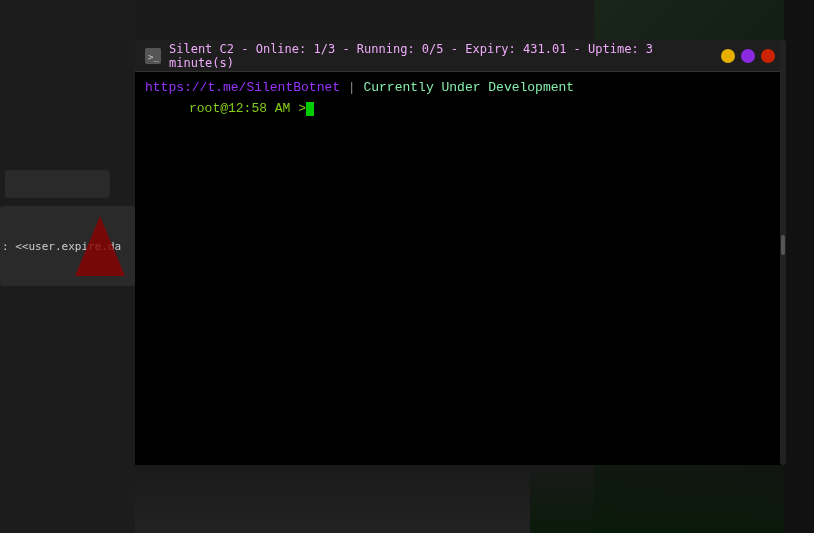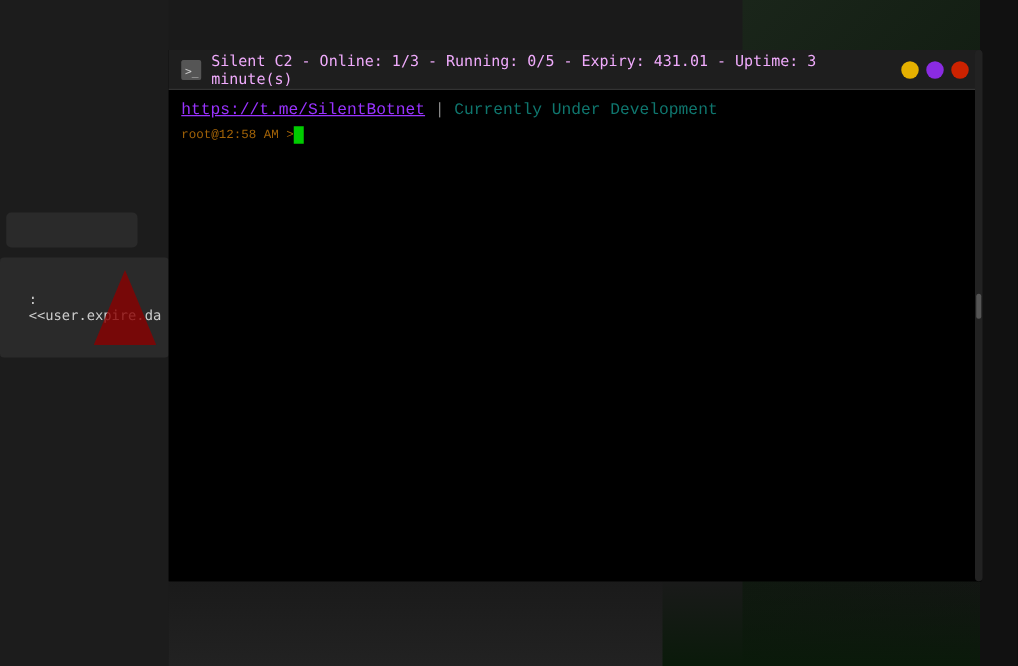--- a/index.html
+++ b/index.html
@@ -68,21 +68,21 @@
       background: #2a2a2a;
       width: 135px;
       height: 80px;
       border-radius: 3px;
       position: relative;
       overflow: hidden;
     }
 
     .left-panel-text {
       position: absolute;
-      left: 23px;
+      left: 2px;
       top: 50%;
       transform: translateY(-50%);
       color: #ccc;
       font-size: 11px;
       font-family: monospace;
     }
 
     
     .left-red-shape {
       position: absolute;
@@ -165,28 +165,29 @@
       font-size: 13px;
       font-family: 'Courier New', monospace;
       margin-bottom: 6px;
     }
 
     .pipe-separator {
       color: #888;
     }
 
     .dev-text {
-      color: #0f766e;
+      color: #86efac;
     }
 
     .terminal-prompt {
-      color: #a16207;
-      font-size: 10px;
+      color: #84cc16;
+      font-size: 13px;
       font-family: 'Courier New', monospace;
       margin-top: 4px;
+      margin-left: 44px;
     }
 
     .cursor {
       display: inline-block;
       width: 8px;
       height: 14px;
       background: #00cc00;
       vertical-align: middle;
       animation: blink 1s step-end infinite;
     }
@@ -265,21 +266,21 @@
     <span class="titlebar-text">Silent C2  -  Online: 1/3  -  Running: 0/5  -  Expiry: 431.01  -  Uptime: 3 minute(s)</span>
     <div class="titlebar-dots">
       <div class="dot dot-yellow" title="minimize"></div>
       <div class="dot dot-purple" title="maximize"></div>
       <div class="dot dot-red" title="close"></div>
     </div>
   </div>
 
   <div class="terminal-content">
     <div class="terminal-line1">
-      <span style="color:#9933ff; text-decoration:underline;">https://t.me/SilentBotnet</span>
+      <span style="color:#9933ff; ">https://t.me/SilentBotnet</span>
       <span class="pipe-separator"> | </span>
       <span class="dev-text">Currently Under Development</span>
     </div>
     <div class="terminal-prompt">
       <span>root@12:58 AM &gt;</span><span class="cursor"></span>
     </div>
   </div>
 </div>
 
 <div class="sidebar-scrollbar">

